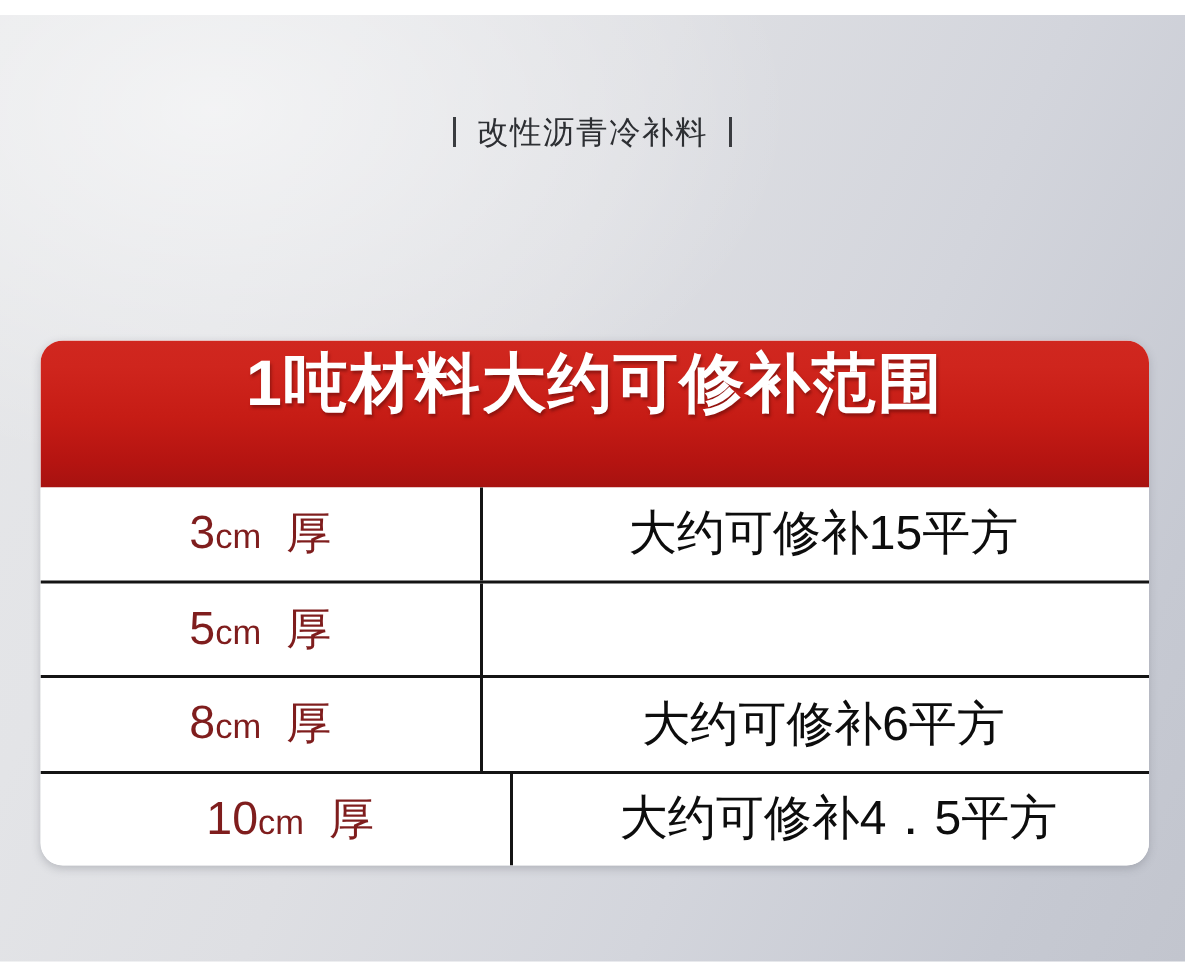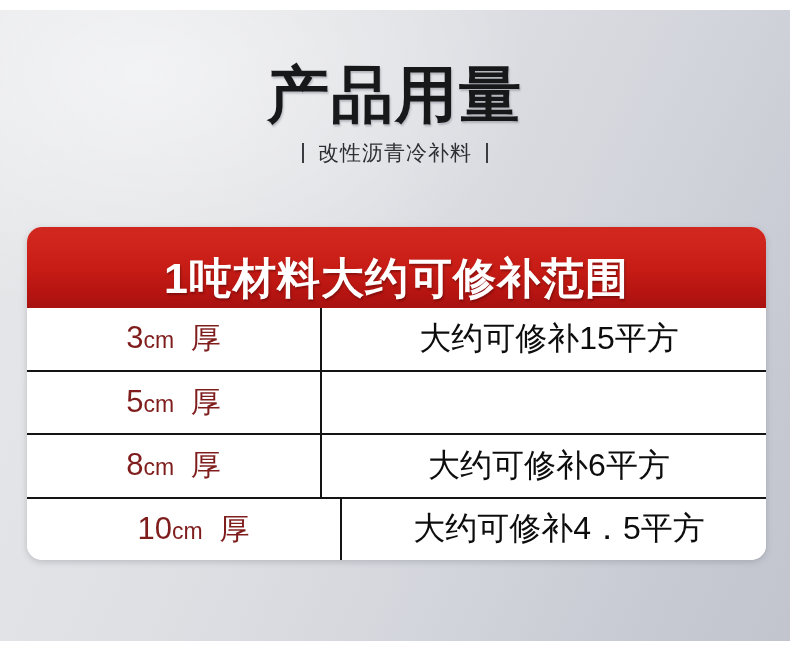--- a/index.html
+++ b/index.html
@@ -92,29 +92,29 @@
     left: 27px;
     top: 227px;
     width: 739px;
     border-radius: 15px;
     background: #ffffff;
     overflow: hidden;
     box-shadow: 0 2px 6px rgba(90,95,105,.28);
   }
 
   .card-head {
-    height: 81px;
+    height: 98px;
     background: linear-gradient(180deg,
       #d0271f 0%,
       #cf251d 18%,
       #c61c15 52%,
       #b51411 82%,
       #a71210 100%);
     display: flex;
-    align-items: flex-end;
+    align-items: flex-start;
     justify-content: center;
   }
   .card-head-text {
     color: #ffffff;
     font-size: 43px;
     font-weight: bold;
     letter-spacing: 1px;
     text-shadow: 1px 2px 2px rgba(90,10,8,.5);
   }
 
@@ -169,21 +169,20 @@
 </style>
 </head>
 <body>
 
 <div id="page">
 
   <div class="bg-panel"></div>
   <div class="bg-sheen"></div>
 
   <div class="title-block">
-    <div class="main-title">产品用量</div>
     <div class="subtitle-row">
       <span class="sub-bar"></span>
       <span class="subtitle-text">改性沥青冷补料</span>
       <span class="sub-bar"></span>
     </div>
   </div>
 
   <div class="usage-card">
 
     <div class="card-head">

